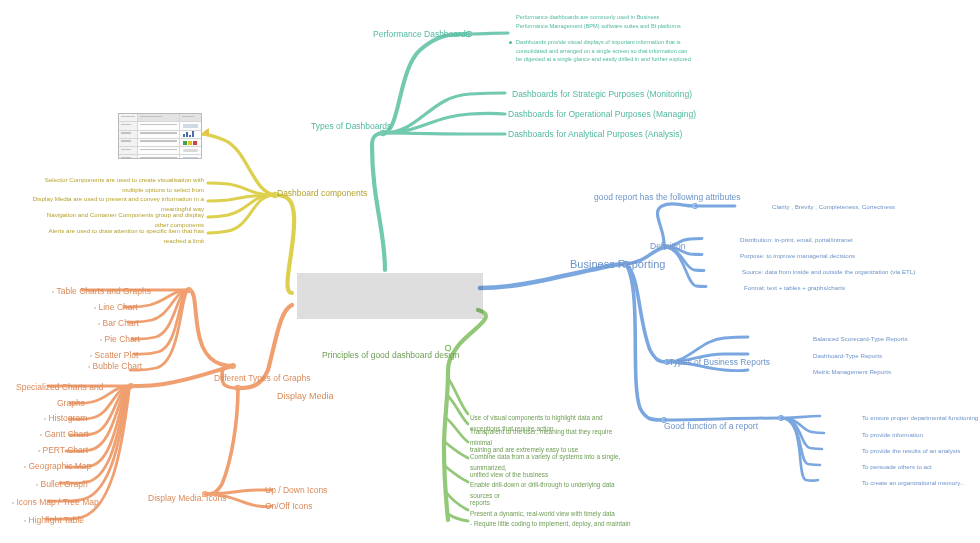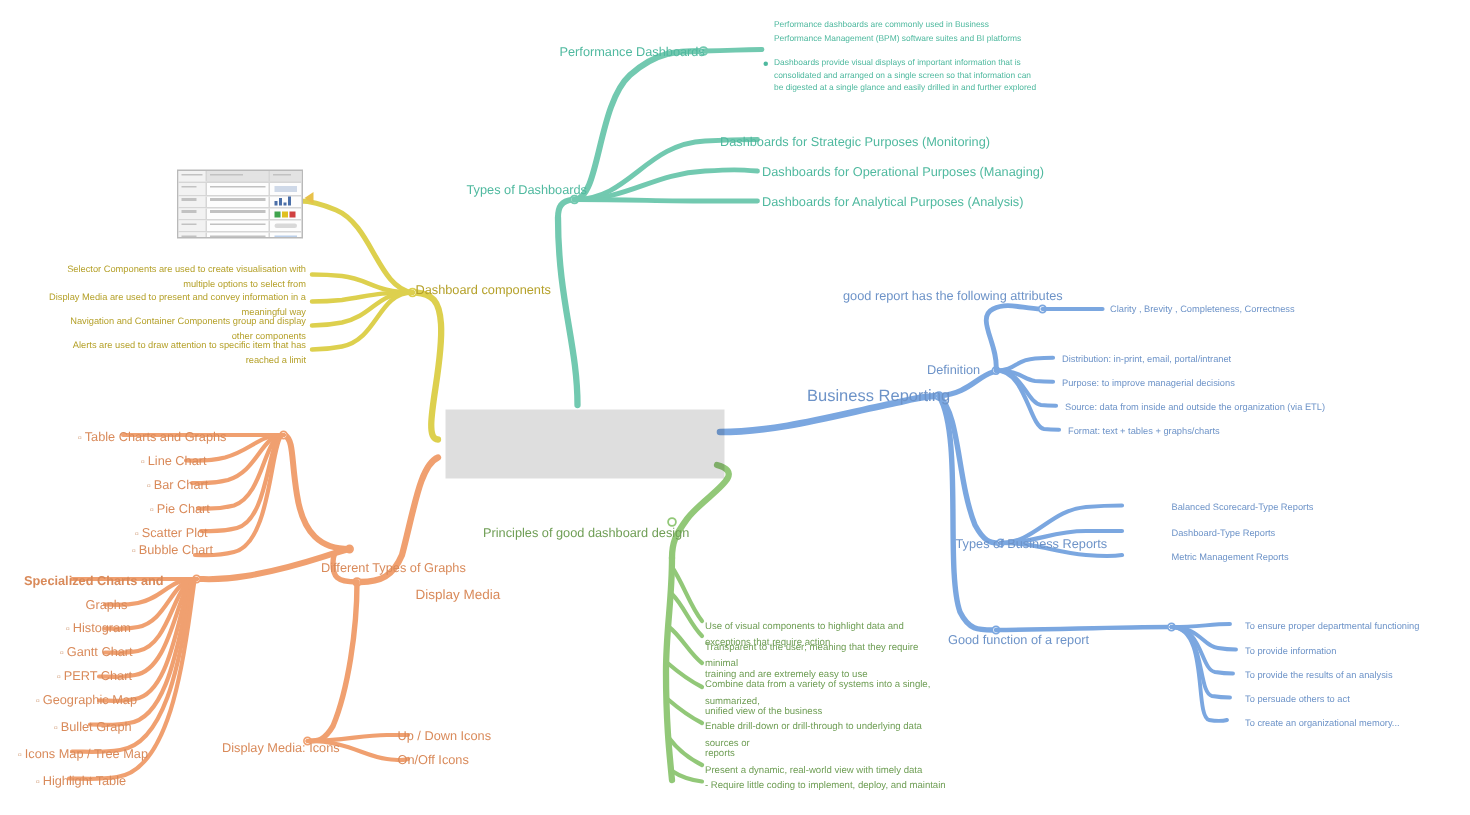--- a/index.html
+++ b/index.html
@@ -11,21 +11,21 @@
     position:relative;
   }
   #map{position:absolute;left:0;top:0;width:980px;height:543px;}
   svg.branches{position:absolute;left:0;top:0;width:980px;height:543px;pointer-events:none;}
 
   .lbl{position:absolute;font-size:8.5px;line-height:11px;white-space:nowrap;}
   .lbl.wrap{white-space:normal;}
 
   
   .c-teal{color:#4fb99f;}
-  .c-blue{color:#6d93c8;}
+  .c-blue{color:#6d93c8;margin-left:32px;}
   .c-orange{color:#d98a5a;}
   .c-green{color:#6f9e55;}
   .c-yellow{color:#b5a12a;}
 
   
   #central{
     position:absolute;left:294px;top:270px;width:186px;height:46px;
     background:#b8b8b8;border:1px solid #9a9a9a;
     display:flex;align-items:center;justify-content:center;
     text-align:center;font-size:9px;line-height:12px;color:#3a3a3a;
@@ -259,21 +259,21 @@
   </div>
   <div id="speaker"></div>
 
   <div class="lbl c-teal" style="left:373px;top:29px;">Performance Dashboards</div>
   <div class="lbl c-teal" style="left:311px;top:121px;">Types of Dashboards</div>
 
   <div class="lbl wrap c-teal" style="left:516px;top:13px;width:176px;line-height:8.6px;font-size:5.6px;">Performance dashboards are commonly used in Business Performance Management (BPM) software suites and BI platforms</div>
   <div class="lbl wrap c-teal" style="left:516px;top:38px;width:176px;line-height:8.6px;font-size:5.6px;">Dashboards provide visual displays of important information that is consolidated and arranged on a single screen so that information can be digested at a single glance and easily drilled in and further explored</div>
   <div class="bul" style="left:509px;top:41px;background:#4fb99f;"></div>
 
-  <div class="lbl c-teal" style="left:480px;top:89px;">Dashboards for Strategic Purposes (Monitoring)</div>
+  <div class="lbl c-teal" style="left:512px;top:89px;">Dashboards for Strategic Purposes (Monitoring)</div>
   <div class="lbl c-teal" style="left:508px;top:109px;">Dashboards for Operational Purposes (Managing)</div>
   <div class="lbl c-teal" style="left:508px;top:129px;">Dashboards for Analytical Purposes (Analysis)</div>
 
   <div class="lbl c-yellow" style="left:277px;top:188px;">Dashboard components</div>
   <div class="lbl wrap c-yellow" style="left:32px;top:175px;width:172px;text-align:right;line-height:9.6px;font-size:6.2px;">Selector Components are used to create visualisation with multiple options to select from</div>
   <div class="lbl wrap c-yellow" style="left:32px;top:194px;width:172px;text-align:right;line-height:9.6px;font-size:6.2px;">Display Media are used to present and convey information in a meaningful way</div>
   <div class="lbl wrap c-yellow" style="left:32px;top:210px;width:172px;text-align:right;line-height:9.6px;font-size:6.2px;">Navigation and Container Components group and display other components</div>
   <div class="lbl wrap c-yellow" style="left:32px;top:226px;width:172px;text-align:right;line-height:9.6px;font-size:6.2px;">Alerts are used to draw attention to specific item that has reached a limit</div>
 
   <div class="lbl c-blue" style="left:538px;top:259px;font-size:11px;">Business Reporting</div>
@@ -312,21 +312,21 @@
   <div class="lbl c-orange" style="left:277px;top:391px;font-size:9px;">Display Media</div>
   <div class="lbl c-orange" style="left:214px;top:373px;">Different Types of Graphs</div>
 
   <div class="lbl c-orange" style="left:52px;top:286px;"><span class="sq">▫</span><span>Table Charts and Graphs</span></div>
   <div class="lbl c-orange" style="left:94px;top:302px;"><span class="sq">▫</span><span>Line Chart</span></div>
   <div class="lbl c-orange" style="left:98px;top:318px;"><span class="sq">▫</span><span>Bar Chart</span></div>
   <div class="lbl c-orange" style="left:100px;top:334px;"><span class="sq">▫</span><span>Pie Chart</span></div>
   <div class="lbl c-orange" style="left:90px;top:350px;"><span class="sq">▫</span><span>Scatter Plot</span></div>
   <div class="lbl c-orange" style="left:88px;top:361px;"><span class="sq">▫</span><span>Bubble Chart</span></div>
 
-  <div class="lbl c-orange" style="left:16px;top:382px;font-weight:bold;">Specialized Charts and</div>
+  <div class="lbl c-orange" style="left:16px;top:382px;">Specialized Charts and</div>
   <div class="lbl c-orange" style="left:57px;top:398px;">Graphs</div>
 
   <div class="lbl c-orange" style="left:44px;top:413px;"><span class="sq">▫</span><span>Histogram</span></div>
   <div class="lbl c-orange" style="left:40px;top:429px;"><span class="sq">▫</span><span>Gantt Chart</span></div>
   <div class="lbl c-orange" style="left:38px;top:445px;"><span class="sq">▫</span><span>PERT Chart</span></div>
   <div class="lbl c-orange" style="left:24px;top:461px;"><span class="sq">▫</span><span>Geographic Map</span></div>
   <div class="lbl c-orange" style="left:36px;top:479px;"><span class="sq">▫</span><span>Bullet Graph</span></div>
   <div class="lbl c-orange" style="left:12px;top:497px;"><span class="sq">▫</span><span>Icons Map / Tree Map</span></div>
   <div class="lbl c-orange" style="left:24px;top:515px;"><span class="sq">▫</span><span>Highlight Table</span></div>
 

